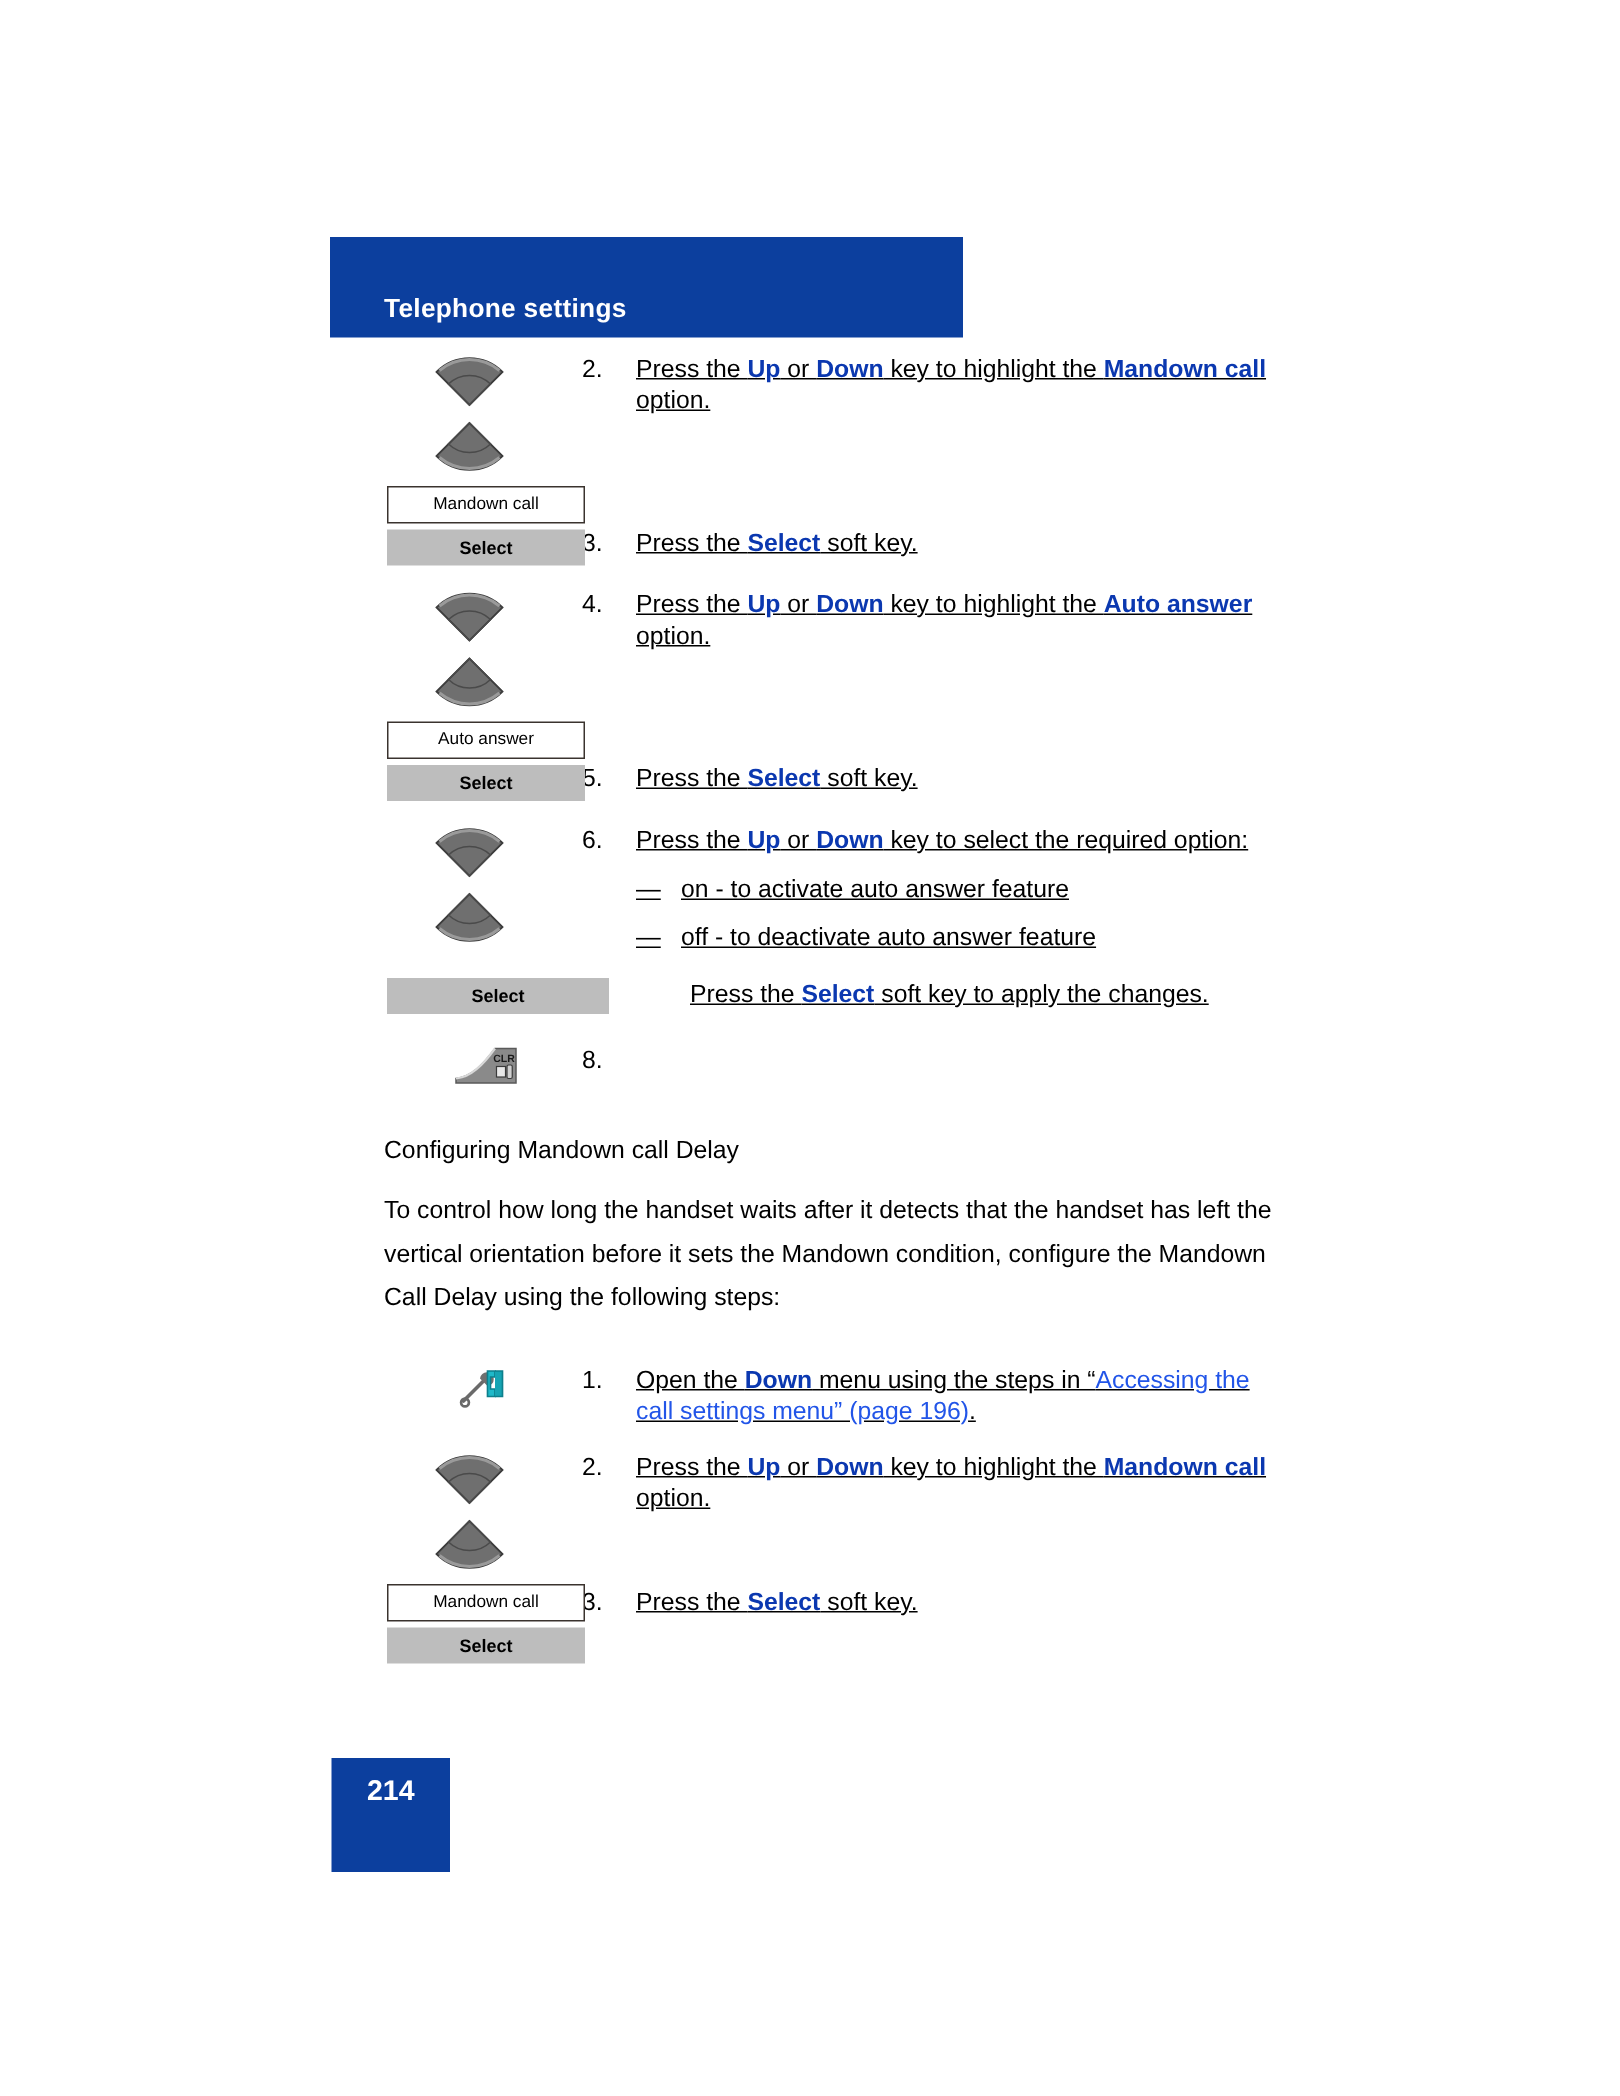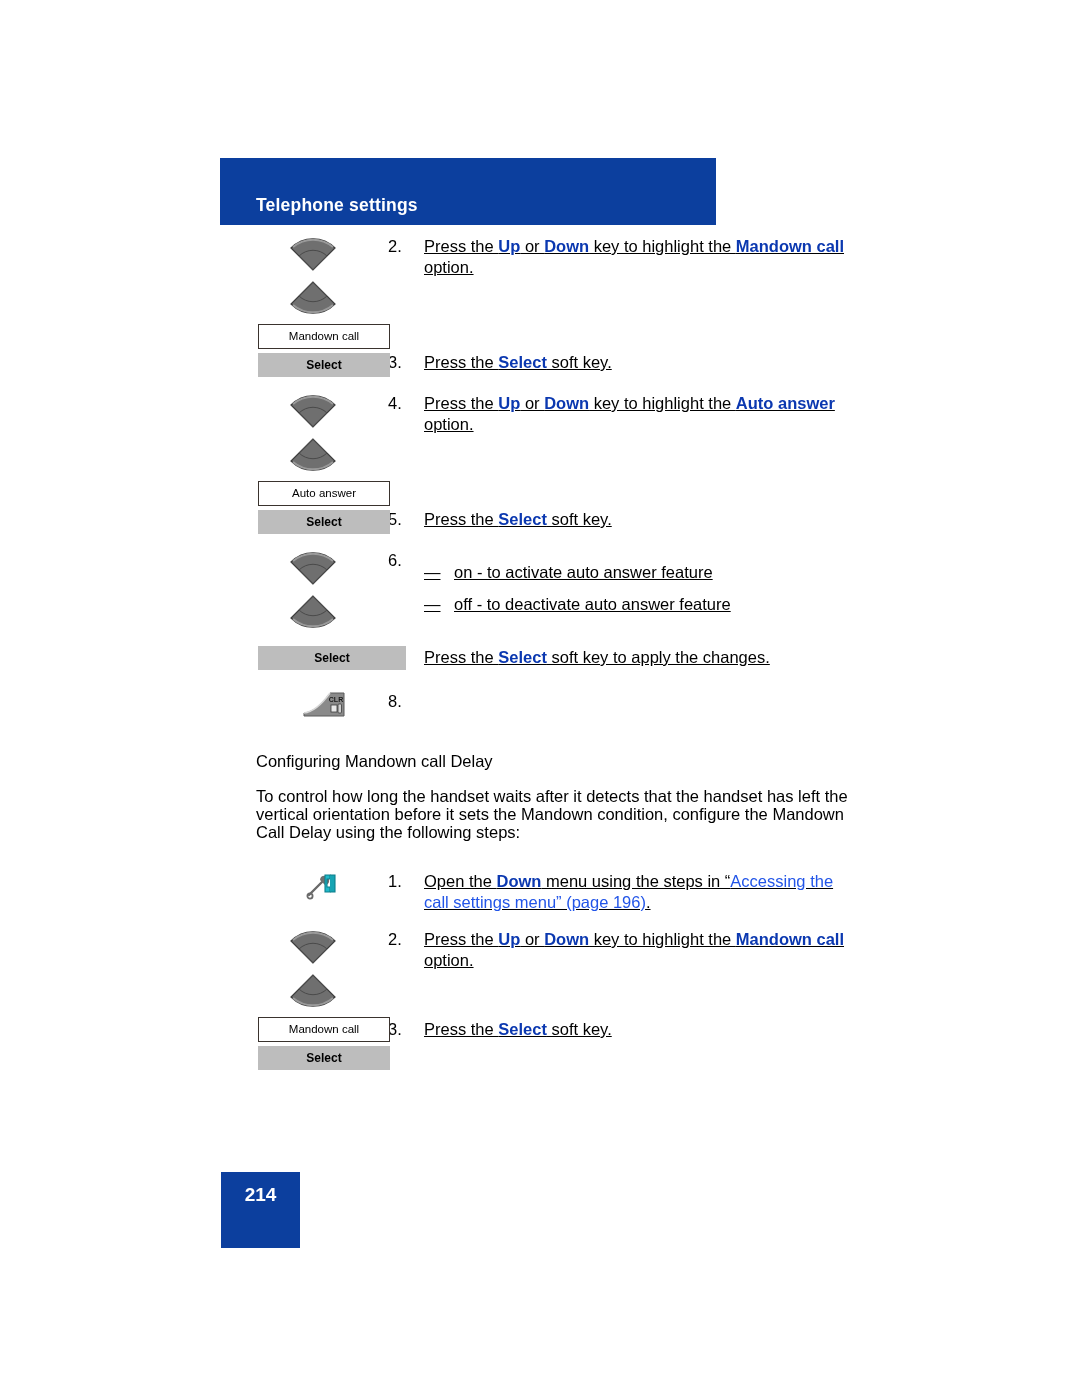--- a/index.html
+++ b/index.html
@@ -14,21 +14,21 @@
     font-family: "Liberation Sans", sans-serif;
     color: #000000;
     overflow: hidden;
   }
 
   
   .header-banner {
     position: absolute;
     left: 220px;
     top: 158px;
-    width: 496px;
+    width: 422px;
     height: 67px;
     background: #0C3F9E;
   }
   .header-banner-title {
     position: absolute;
     left: 36px;
     bottom: 9px;
     color: #ffffff;
     font-size: 17.5px;
     font-weight: bold;
@@ -140,21 +140,21 @@
   }
 
   
   .section-heading {
     font-size: 16.5px;
     font-weight: normal;
     margin: 0;
   }
   .body-para {
     font-size: 16.5px;
-    line-height: 18px;
+    line-height: 29px;
     margin: 0;
     width: 612px;
   }
 
   
   .sub-bullet {
     display: flex;
     font-size: 16.5px;
     line-height: 21px;
   }
@@ -275,37 +275,40 @@
         <svg class="wedge down" width="56" height="36" viewBox="0 0 56 36" style="margin-top:8px;">
           <path d="M28 34 L6 12 A31 31 0 0 1 50 12 Z" fill="#6f6f6f" stroke="#3d3d3d" stroke-width="1.2"></path>
           <path d="M28 34 L14 20 A20 20 0 0 1 42 20 Z" fill="none" stroke="#4a4a4a" stroke-width="1"></path>
           <path d="M8 11 A31 31 0 0 1 48 11" fill="none" stroke="#9a9a9a" stroke-width="2"></path>
         </svg>
       </div>
     </div>
     <div class="step-body">
       <div class="step-num">6.</div>
       <div class="step-text">
+        <div>
+          Press the <b class="kw">Up</b> or <b class="kw">Down</b> key to select the required option:
+        </div>
         <div class="sub-bullet" style="margin-top:12px;">
           <span class="dash">—</span>
           <span>on - to activate auto answer feature</span>
         </div>
         <div class="sub-bullet" style="margin-top:11px;">
           <span class="dash">—</span>
           <span>off - to deactivate auto answer feature</span>
         </div>
       </div>
     </div>
   </div>
 
   <div class="step-row" style="margin-top:16px;">
     <div class="step-gutter">
       <div class="softkey wide">Select</div>
     </div>
-    <div class="step-body" style="padding-top:1px;">
+    <div class="step-body" style="padding-top:1px;gap:36px;">
       <div class="step-num">7.</div>
       <div class="step-text">
         Press the <b class="kw">Select</b> soft key to apply the changes.
       </div>
     </div>
   </div>
 
   <div class="step-row" style="margin-top:18px;">
     <div class="step-gutter">
       <div class="clrkey">

